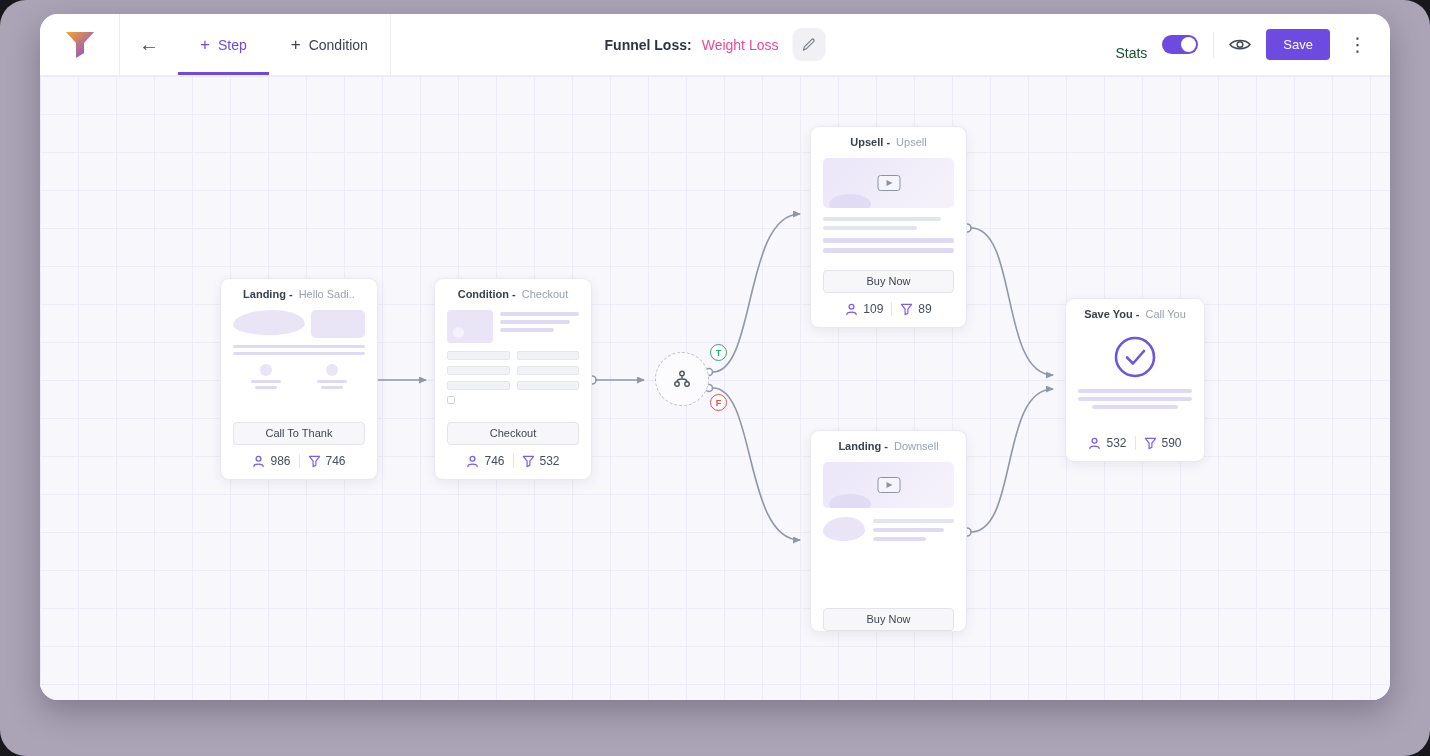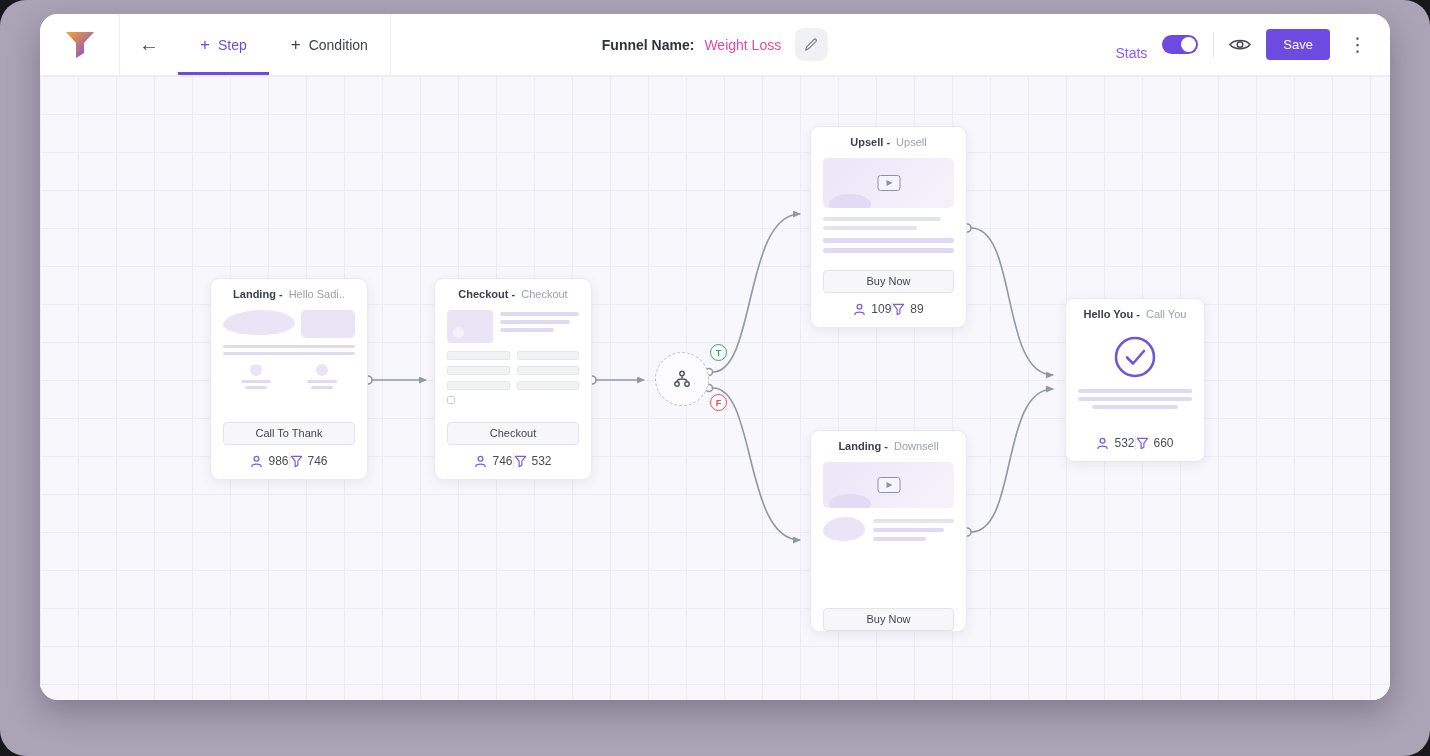--- a/index.html
+++ b/index.html
@@ -24,21 +24,21 @@
   .tab.active::after { content:""; position:absolute; left:0; right:0; bottom:0;
                        height:3px; background:#6d4be0; }
   .tabs-divider { width:1px; background:#ececf1; }
   .center-group { position:absolute; left:50%; top:0; transform:translateX(-50%);
                   height:100%; display:flex; align-items:center; gap:10px; }
   .fn-label { font-size:14px; font-weight:700; color:#2e333e; }
   .fn-value { font-size:14px; color:#ec4899; }
   .pencil-btn { width:33px; height:33px; background:#f1f1f5; border-radius:9px;
                 display:flex; align-items:center; justify-content:center; cursor:pointer; margin-left:4px; }
   .right-group { margin-left:auto; display:flex; align-items:center; gap:15px; padding-right:20px; }
-  .stats-label { font-size:14px; color:#8b5cf6;margin-top:16px; }
+  .stats-label { font-size:14px; color:#14532d;margin-top:16px; }
   .toggle { width:36px; height:19px; border-radius:10px; background:#6d4be0;
             position:relative; cursor:pointer; }
   .toggle .knob { position:absolute; right:2px; top:2px; width:15px; height:15px;
                   background:#fff; border-radius:50%; }
   .v-div { width:1px; height:26px; background:#e7e8ec; }
   .icon-btn { display:flex; align-items:center; justify-content:center; cursor:pointer; }
   .save-btn { background:#6d4be0; color:#fff; font-size:13px; font-weight:500;
               padding:8px 17px; border-radius:4px; border:none; cursor:pointer; }
   .kebab { font-size:19px; color:#40454f; cursor:pointer; padding:0 3px; }
 
@@ -57,21 +57,21 @@
           box-shadow:0 3px 12px rgba(50,50,90,.08); display:flex; flex-direction:column;
           cursor:grab; z-index:2; }
   .node-title { text-align:center; font-size:11px; padding:9px 8px 4px; white-space:nowrap;
                 overflow:hidden; }
   .nt-type { font-weight:700; color:#3a404d; }
   .nt-name { color:#9aa2ad; margin-left:3px; }
   .thumb { margin:6px 12px 0; flex:1; position:relative; overflow:hidden; }
   .node-btn { margin:7px 12px 0; height:23px; line-height:21px; font-size:11px; color:#3f4552;
               background:#f7f7f9; border:1px solid #e3e3ea; border-radius:4px;
               text-align:center; cursor:pointer; }
-  .stats { display:flex; align-items:center; justify-content:center; gap:0;
+  .stats { display:flex; align-items:center; justify-content:center; gap:8px;
            padding:9px 0 11px; font-size:12px; color:#474d59; }
   .stat { display:flex; align-items:center; gap:5px; }
   .stat-div { width:1px; height:14px; background:#e3e5ea; }
 
   
   .ln { border-radius:2px; }
   .lav1 { background:#e9e5f7; }
   .lav2 { background:#dfdaf1; }
   .gry1 { background:#e2e5eb; }
   .cell { background:#f1f2f6; border:1px solid #e4e6ec; border-radius:2px; height:9px; flex:1; }
@@ -121,21 +121,21 @@
       <span class="plus">+</span>
       <span>Step</span>
     </div>
     <div class="tab">
       <span class="plus">+</span>
       <span>Condition</span>
     </div>
     <div class="tabs-divider"></div>
 
     <div class="center-group">
-      <span class="fn-label">Funnel Name:</span>
+      <span class="fn-label">Funnel Loss:</span>
       <span class="fn-value">Weight Loss</span>
       <span class="pencil-btn">
         <svg width="15" height="15" viewBox="0 0 16 16">
           <path d="M2 14 L3 10.5 L11 2.5 a1.5 1.5 0 0 1 2.1 2.1 L5 12.6 Z" fill="none" stroke="#7a8089" stroke-width="1.3" stroke-linejoin="round"></path>
         </svg>
       </span>
     </div>
 
     <div class="right-group">
       <span class="stats-label">Stats</span>
@@ -171,21 +171,21 @@
       <path class="edge" d="M931,152 C978,152 960,299 1013,299"></path>
       <path class="edge" d="M931,456 C978,456 960,313 1013,313"></path>
       <circle class="port" cx="328" cy="304" r="4"></circle>
       <circle class="port" cx="552" cy="304" r="4"></circle>
       <circle class="port" cx="669" cy="296" r="3.5"></circle>
       <circle class="port" cx="669" cy="312" r="3.5"></circle>
       <circle class="port" cx="927" cy="152" r="4"></circle>
       <circle class="port" cx="927" cy="456" r="4"></circle>
     </svg>
 
-    <div class="node" style="left:170px;top:202px;width:158px;height:202px">
+    <div class="node" style="left:180px;top:202px;width:158px;height:202px">
       <div class="node-title">
         <span class="nt-type">Landing -</span>
         <span class="nt-name">Hello Sadi..</span>
       </div>
       <div class="thumb">
         <div style="display:flex;gap:6px">
           <div class="lav1" style="width:72px;height:25px;border-radius:55% 45% 50% 50% / 60% 55% 45% 40%"></div>
           <div class="lav1 ln" style="flex:1;height:28px;border-radius:5px"></div>
         </div>
         <div class="ln lav2" style="height:3px;margin-top:7px"></div>
@@ -217,21 +217,21 @@
           <svg width="13" height="13" viewBox="0 0 14 14">
             <path d="M1.5 1.5 H12.5 L8.5 6.5 V11 L5.5 12.5 V6.5 Z" fill="none" stroke="#7a5cf0" stroke-width="1.3" stroke-linejoin="round"></path>
           </svg>
           <span>746</span>
         </span>
       </div>
     </div>
 
     <div class="node" style="left:394px;top:202px;width:158px;height:202px">
       <div class="node-title">
-        <span class="nt-type">Checkout -</span>
+        <span class="nt-type">Condition -</span>
         <span class="nt-name">Checkout</span>
       </div>
       <div class="thumb">
         <div style="display:flex;gap:7px">
           <div class="lav1" style="width:46px;height:33px;border-radius:4px;position:relative">
             <div style="position:absolute;left:6px;bottom:5px;width:11px;height:11px;border-radius:50%;background:#f4f1fb"></div>
           </div>
           <div style="flex:1;display:flex;flex-direction:column;gap:4px;padding-top:2px">
             <div class="ln lav2" style="height:4px"></div>
             <div class="ln lav2" style="height:4px;width:88%"></div>
@@ -337,21 +337,21 @@
             <div class="ln lav2" style="height:4px;width:88%"></div>
             <div class="ln lav2" style="height:4px;width:65%"></div>
           </div>
         </div>
       </div>
       <div class="node-btn">Buy Now</div>
     </div>
 
     <div class="node" style="left:1025px;top:222px;width:140px;height:164px">
       <div class="node-title">
-        <span class="nt-type">Hello You -</span>
+        <span class="nt-type">Save You -</span>
         <span class="nt-name">Call You</span>
       </div>
       <div class="thumb" style="display:flex;flex-direction:column;align-items:center">
         <svg width="46" height="46" viewBox="0 0 46 46" style="margin-top:4px">
           <circle cx="23" cy="23" r="19" fill="none" stroke="#6d55dd" stroke-width="2.6"></circle>
           <path d="M15 23.5 L21 29.5 L32 17" fill="none" stroke="#6d55dd" stroke-width="2.6" stroke-linecap="round" stroke-linejoin="round"></path>
         </svg>
         <div class="ln lav2" style="height:4px;width:100%;margin-top:9px"></div>
         <div class="ln lav2" style="height:4px;width:100%;margin-top:4px"></div>
         <div class="ln lav2" style="height:4px;width:76%;margin-top:4px"></div>
@@ -362,20 +362,20 @@
             <circle cx="7" cy="4" r="2.6" fill="none" stroke="#7a5cf0" stroke-width="1.4"></circle>
             <path d="M2 12.5 C2 8.8 12 8.8 12 12.5" fill="none" stroke="#7a5cf0" stroke-width="1.4" stroke-linecap="round"></path>
           </svg>
           <span>532</span>
         </span>
         <span class="stat-div"></span>
         <span class="stat">
           <svg width="13" height="13" viewBox="0 0 14 14">
             <path d="M1.5 1.5 H12.5 L8.5 6.5 V11 L5.5 12.5 V6.5 Z" fill="none" stroke="#7a5cf0" stroke-width="1.3" stroke-linejoin="round"></path>
           </svg>
-          <span>660</span>
+          <span>590</span>
         </span>
       </div>
     </div>
 
   </div>
 </div>
 </div>
 
 </body></html>

